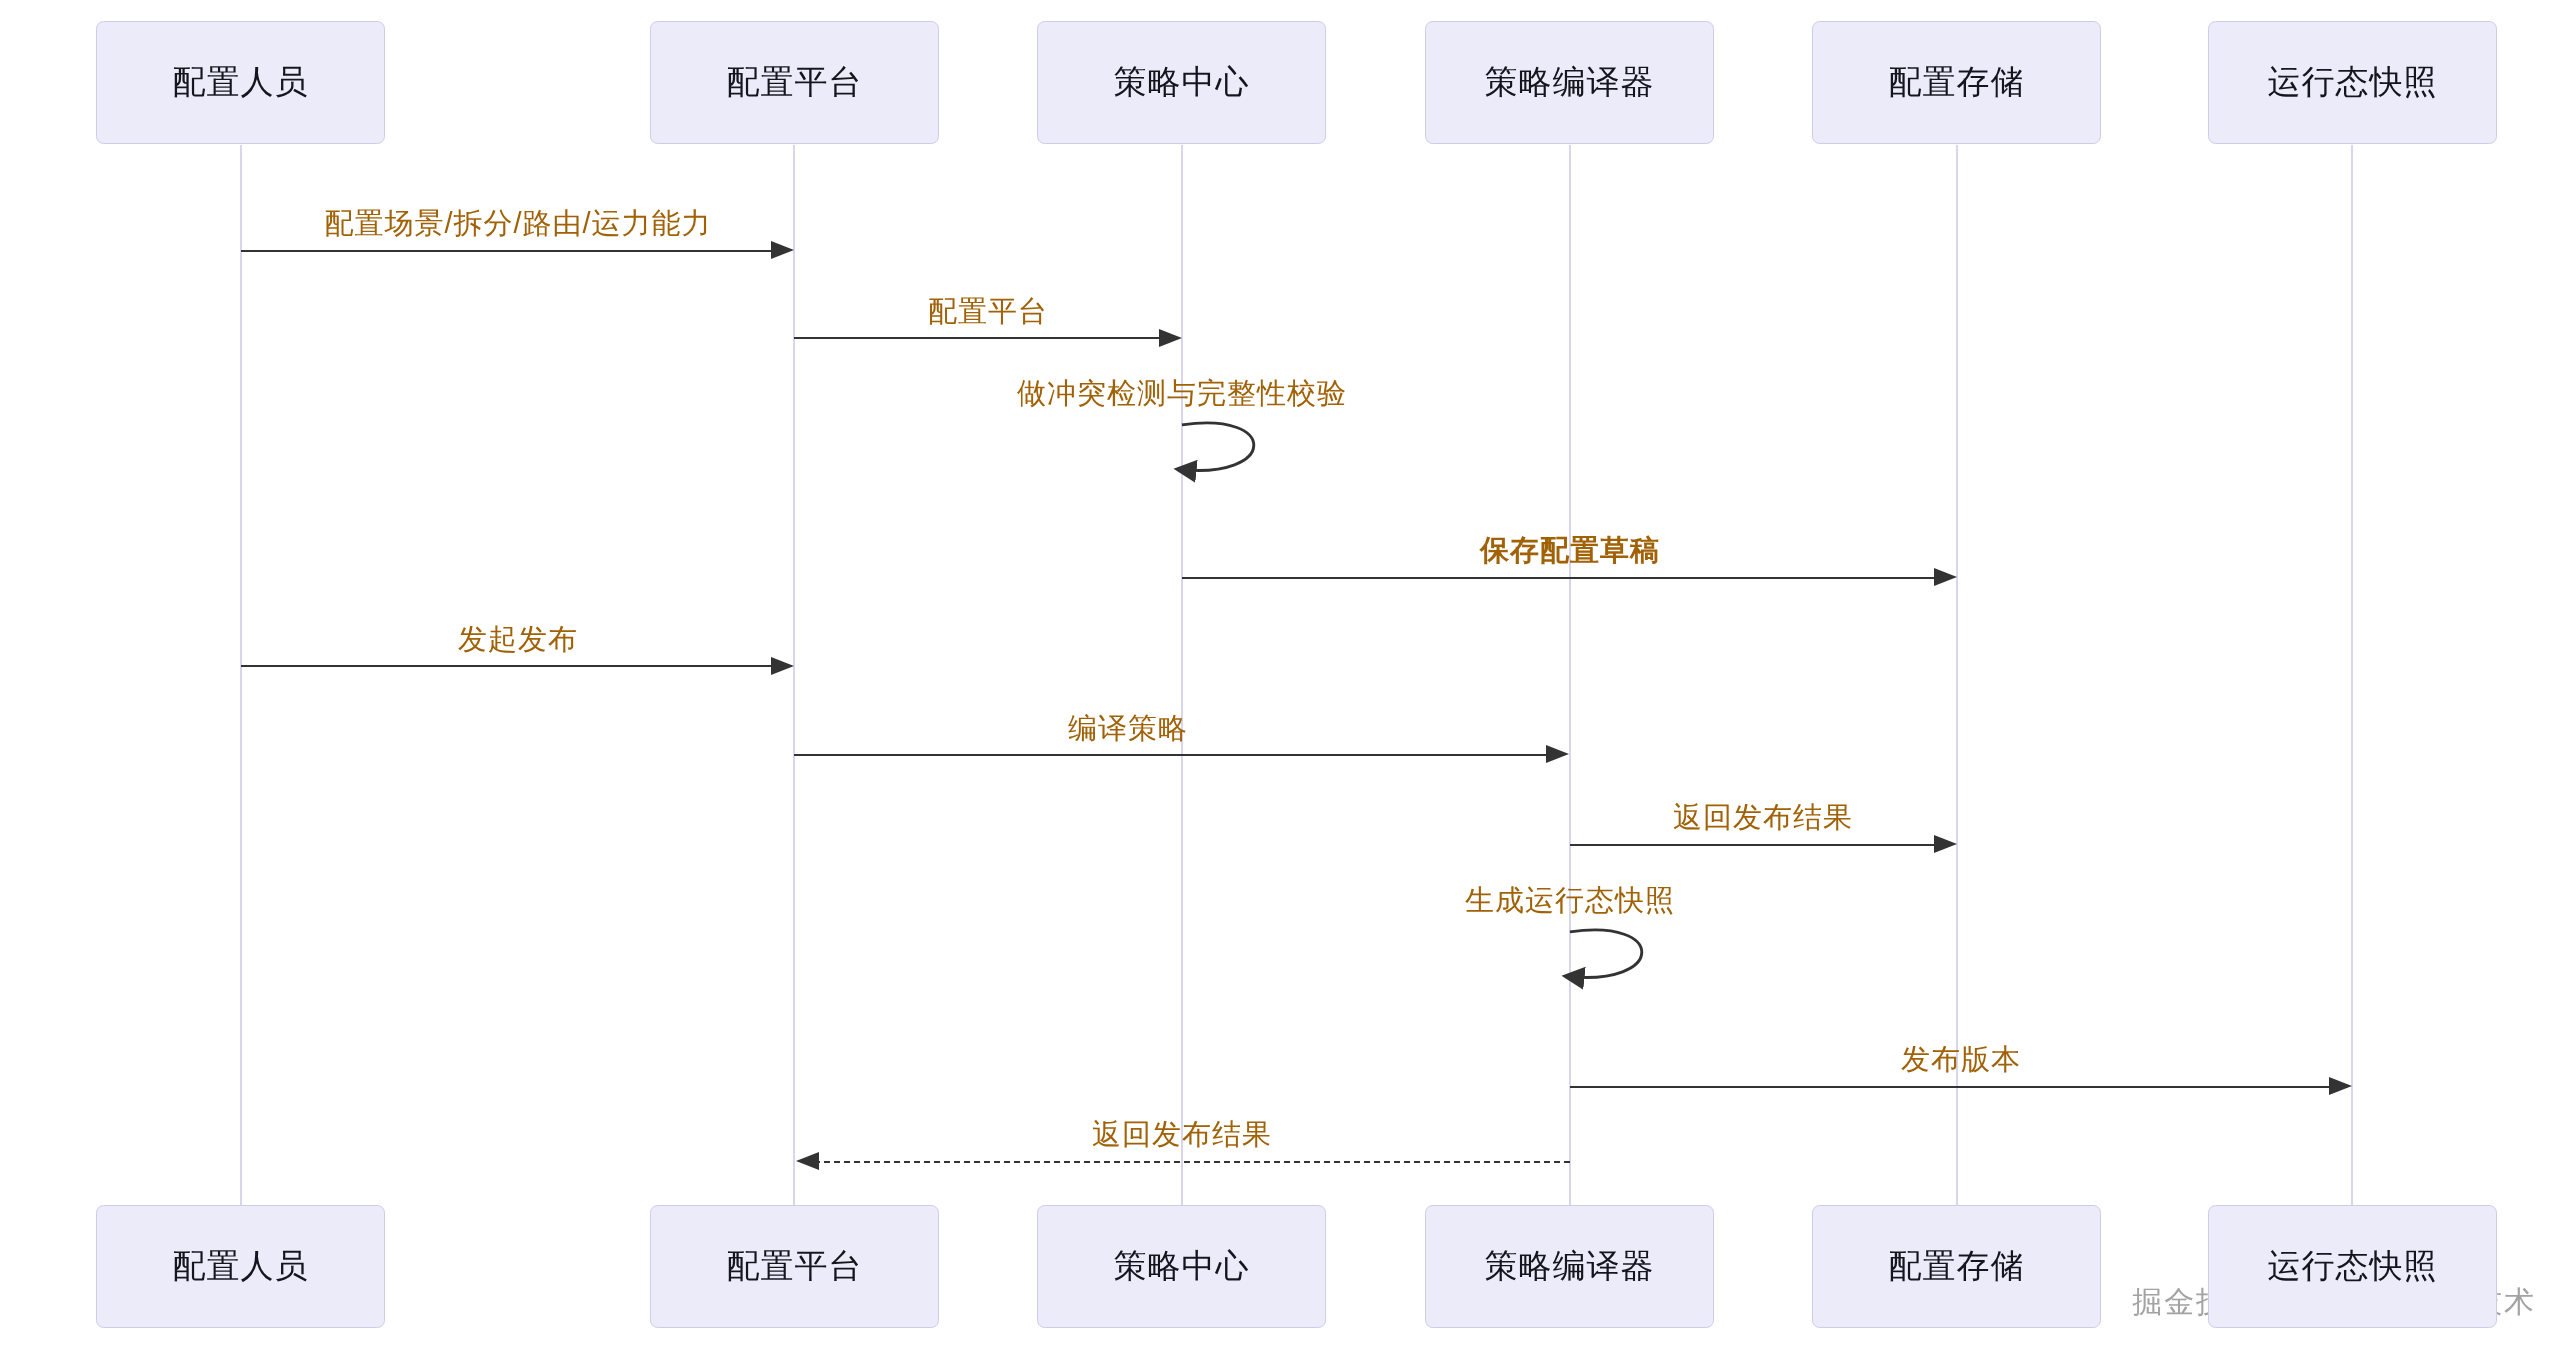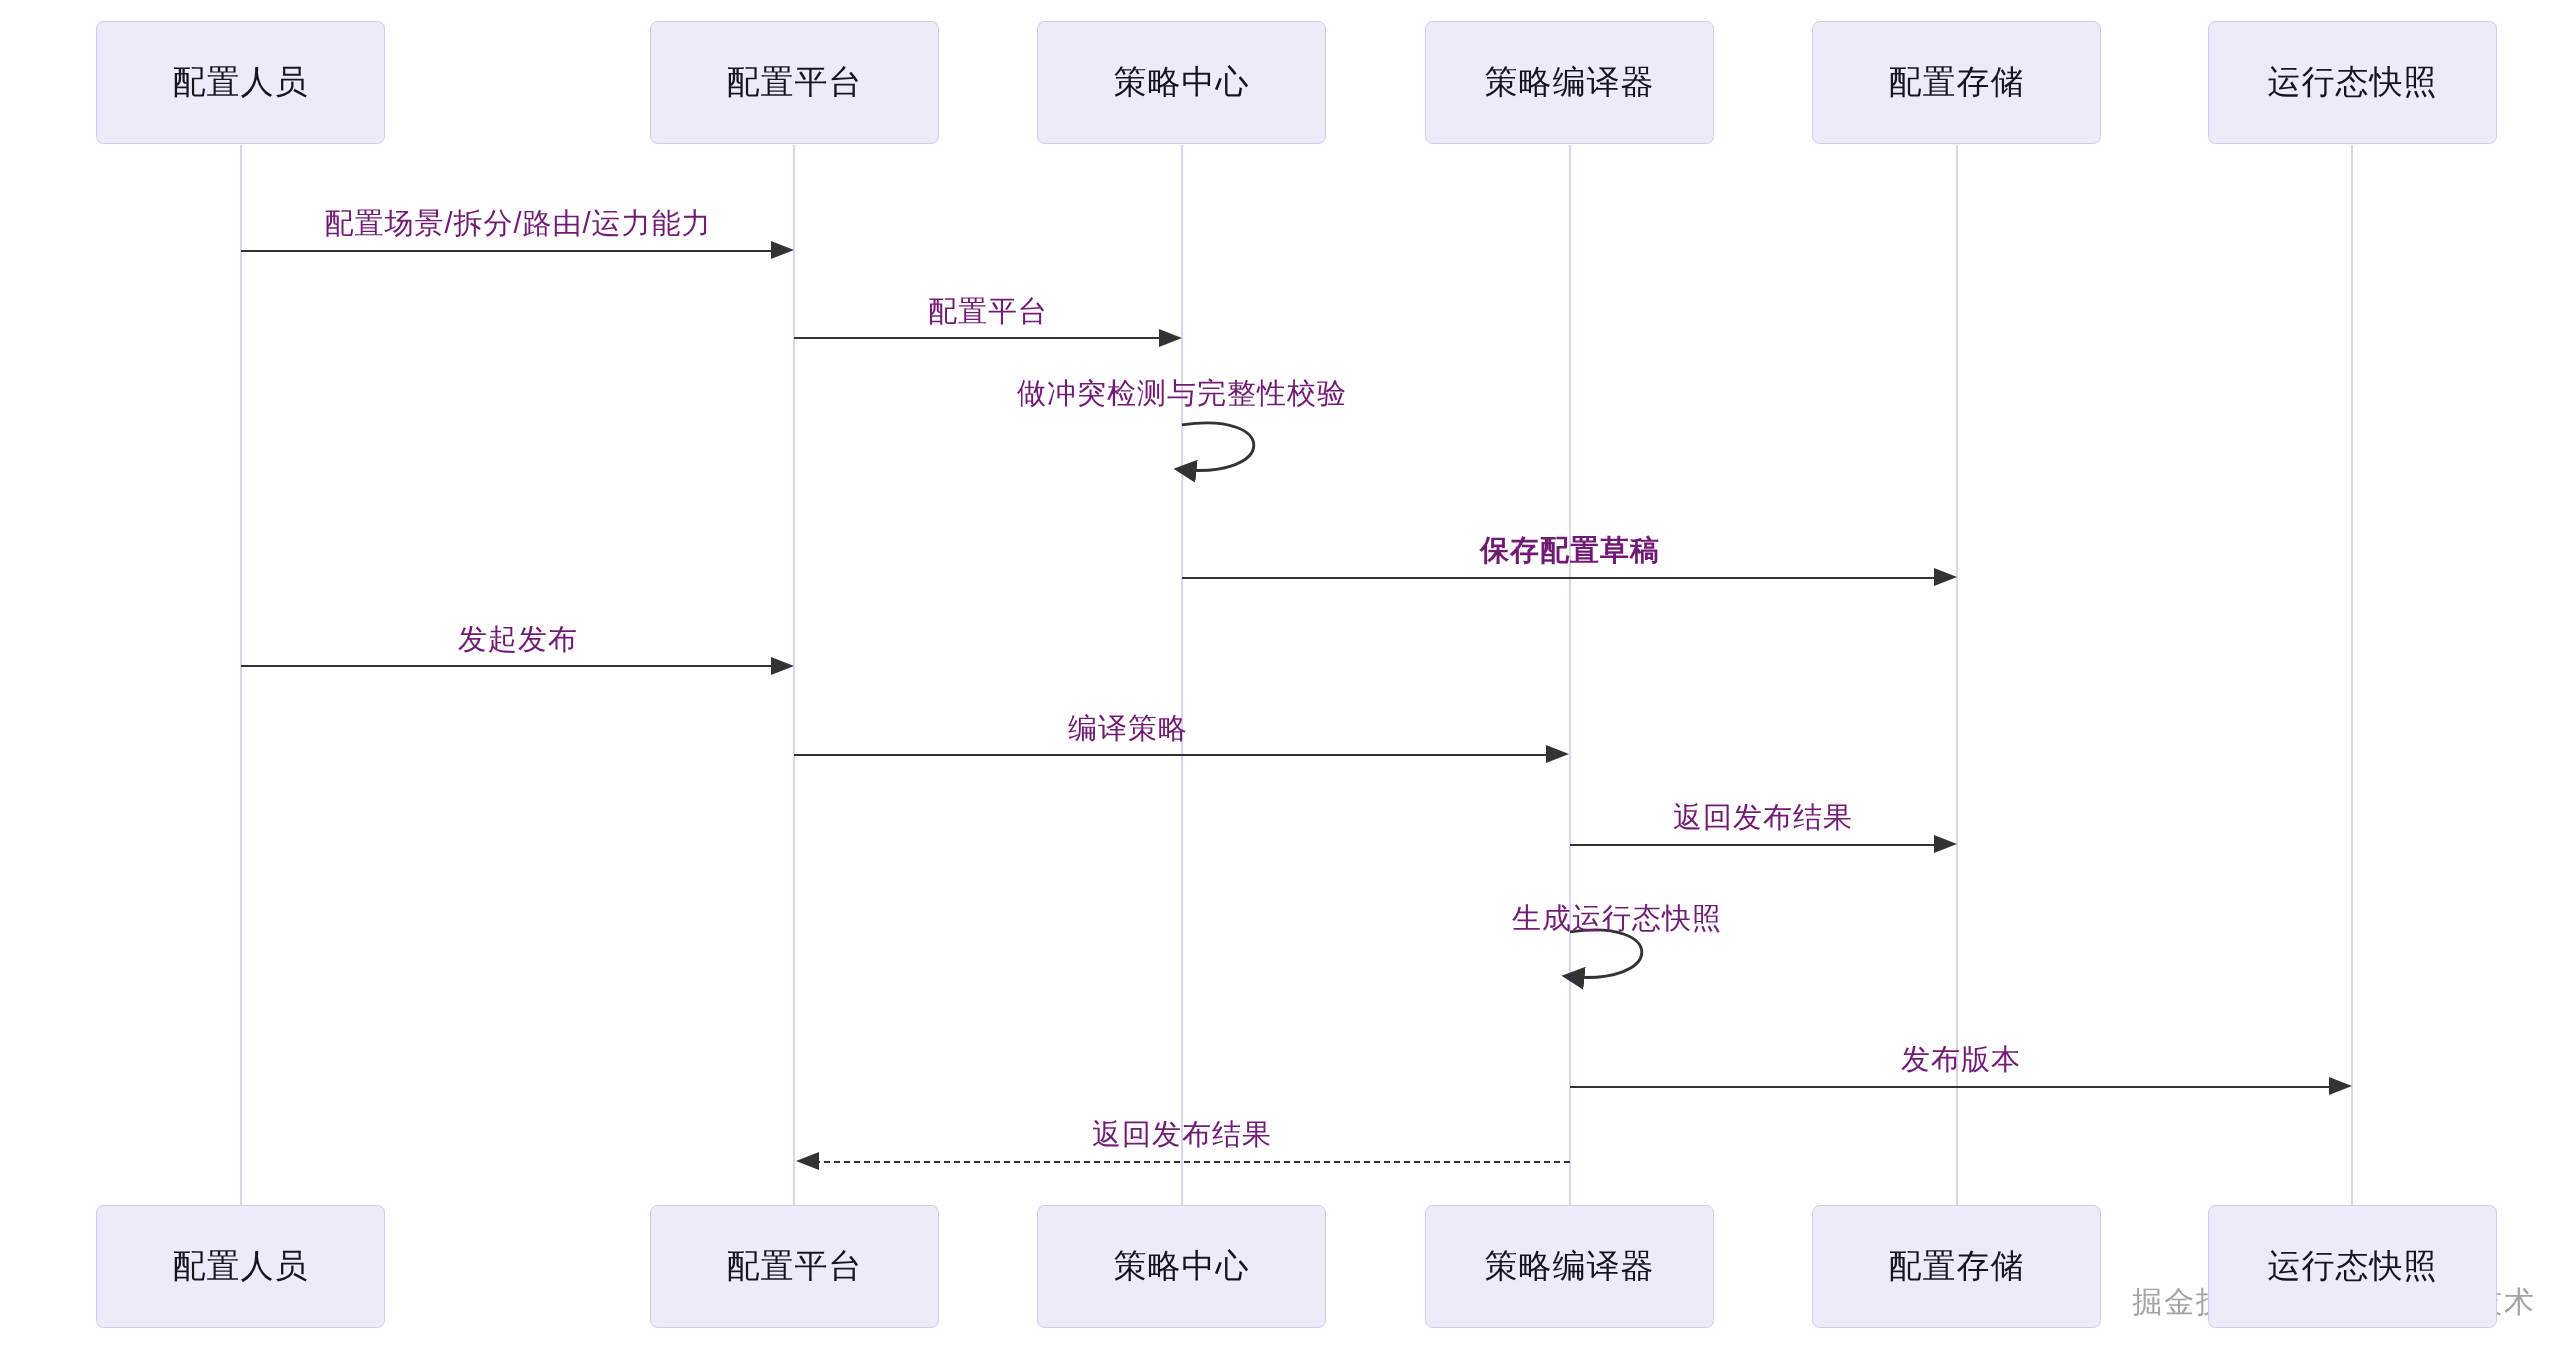--- a/index.html
+++ b/index.html
@@ -44,21 +44,21 @@
     height: 0;
     border-top: 9.6px solid transparent;
     border-bottom: 9.6px solid transparent;
   }
   .arrowhead.right { border-left: 23px solid #333333; }
   .arrowhead.left  { border-right: 23px solid #333333; }
   .msg-label {
     position: absolute;
     transform: translateX(-50%);
     font-size: 29px;
-    color: #701a75;
+    color: #a16207;
     white-space: nowrap;
     letter-spacing: 1px;
   }
   .loop-svg { position: absolute; overflow: visible; }
   .watermark {
     position: absolute;
     right: 40px;
     bottom: 25px;
     font-size: 30px;
     color: #a3a3a3;
@@ -118,21 +118,21 @@
     <div class="msg-label" style="left: 518px; top: 620px; text-align: center;">发起发布</div>
     <div class="msg-line" style="left: 794px; top: 754px; width: 756px;"></div>
     <div class="arrowhead right" style="left: 1546px; top: 745px;"></div>
     <div class="msg-label" style="left: 1128px; top: 709px;">编译策略</div>
     <div class="msg-line" style="left: 1570px; top: 844px; width: 368px;"></div>
     <div class="arrowhead right" style="left: 1934px; top: 835px;"></div>
     <div class="msg-label" style="left: 1763px; top: 798px;">返回发布结果</div>
     <svg class="loop-svg" width="135" height="60" style="left: 1541px; top: 927px;" viewBox="0 0 140 62">
       <path d="M 30 5 C 130 -10, 130 62, 26 51" fill="none" stroke="#333333" stroke-width="3" marker-end="url(#arr)"></path>
     </svg>
-    <div class="msg-label" style="left: 1570px; top: 899px; margin-left: 47px;">生成运行态快照</div>
+    <div class="msg-label" style="left: 1570px; top: 881px;">生成运行态快照</div>
     <div class="msg-line" style="left: 1570px; top: 1086px; width: 764px;"></div>
     <div class="arrowhead right" style="left: 2329px; top: 1077px;"></div>
     <div class="msg-label" style="left: 1961px; top: 1040px;">发布版本</div>
     <div class="msg-line dashed" style="left: 814px; top: 1161px; width: 756px;"></div>
     <div class="arrowhead left" style="left: 796px; top: 1152px;"></div>
     <div class="msg-label" style="left: 1182px; top: 1115px;">返回发布结果</div>
   </div>
 
 
 </body></html>

